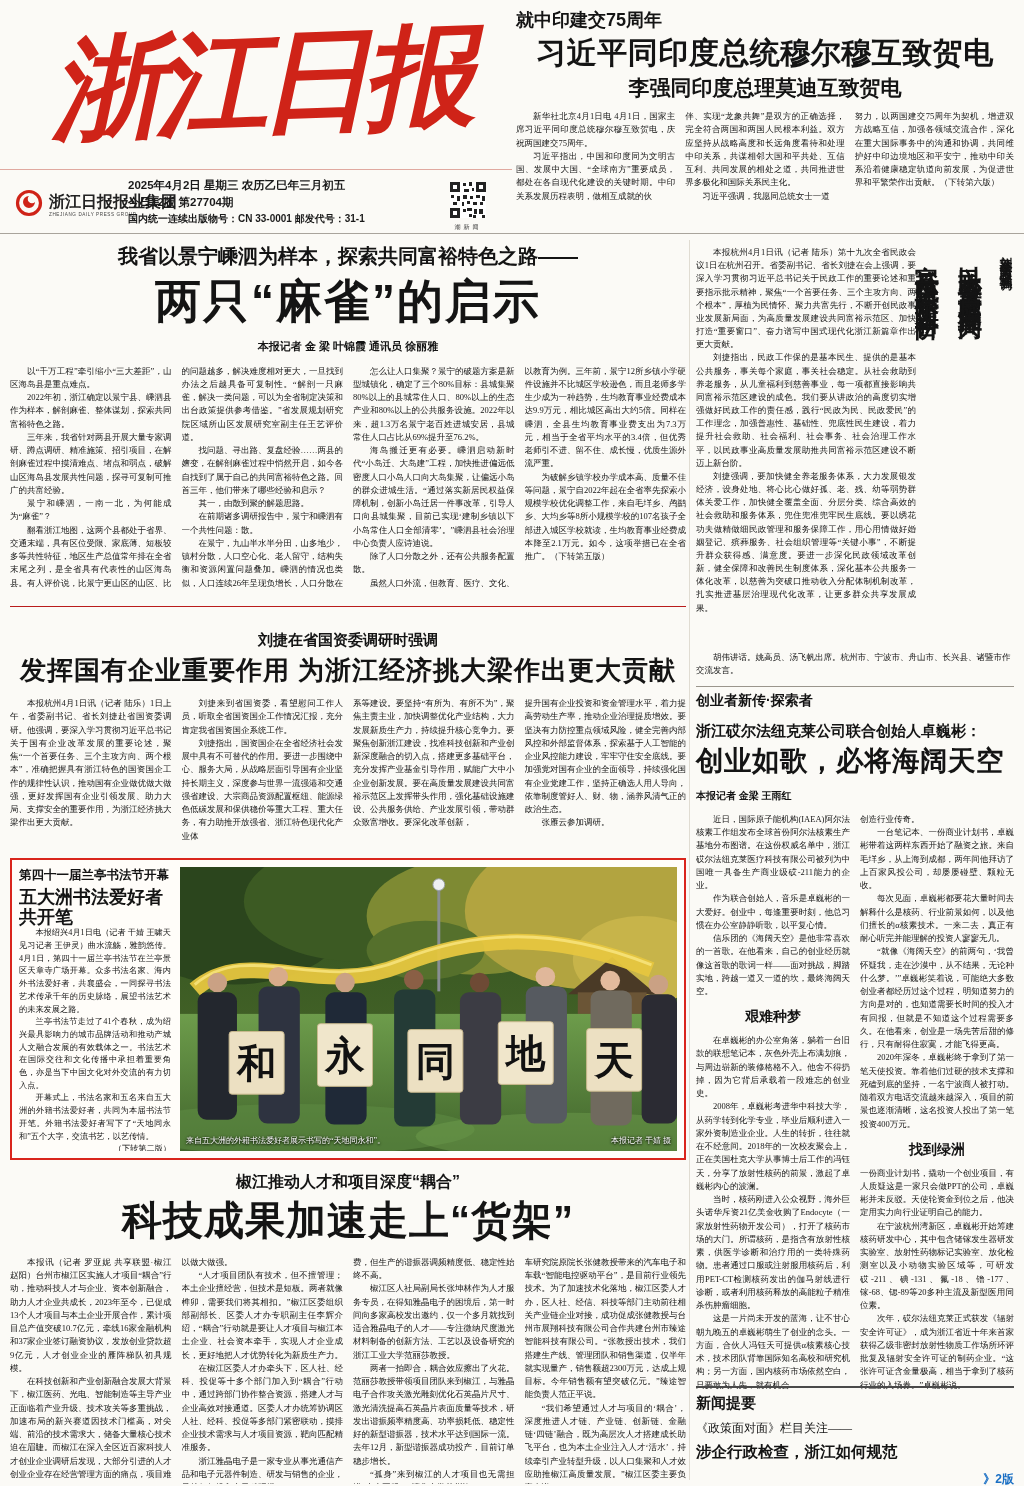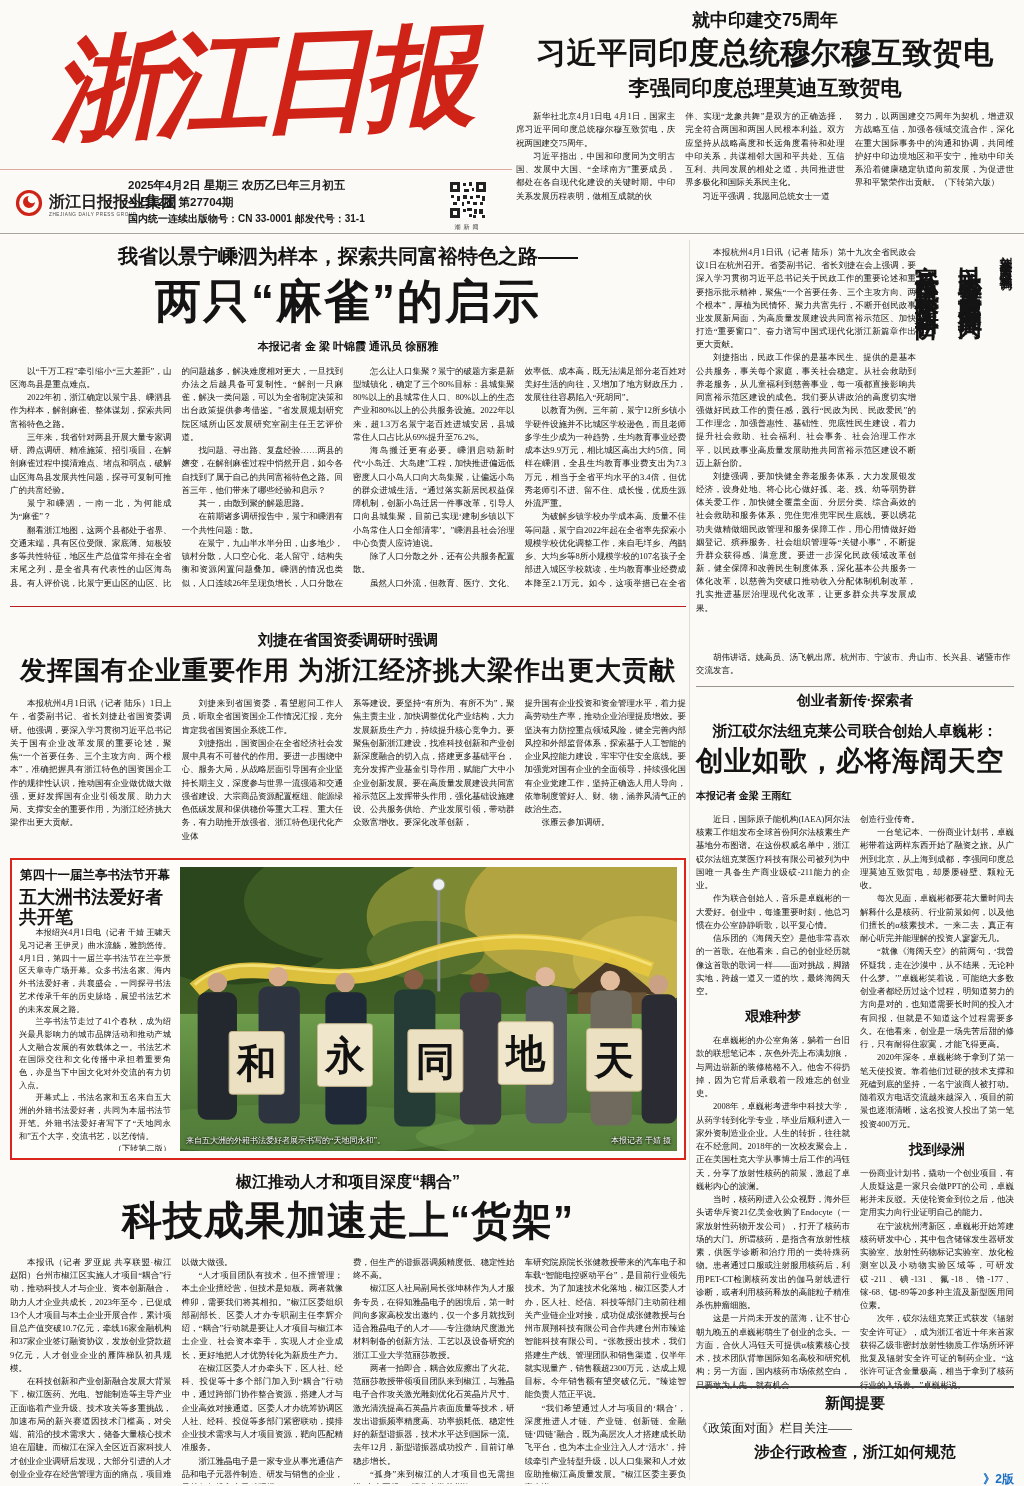--- a/index.html
+++ b/index.html
@@ -30,21 +30,21 @@
   .qrwrap { position:absolute; left:448px; top:182px; width:40px; text-align:center; }
   .qrlabel { font-size:6px; letter-spacing:3px; color:#333; margin-top:1px; font-family:"Liberation Sans", sans-serif; }
   .rule-main { position:absolute; left:0; top:233px; width:1024px; height:1px; background:#a9a49c; }
   .vrule { position:absolute; left:689px; top:240px; width:1px; height:1240px; background:#e0dcd2; }
 
   
   .bodycols { display:flex; gap:10px; }
   .bcol { flex:1; font-size:8.5px; line-height:1.56; text-align:justify; overflow:hidden; }
   .bcol p, .paras p { margin:0; text-indent:2em; text-align:justify; }
   .cont p:first-child { text-indent:0; }
-  .kicker { font-family:"Liberation Sans", sans-serif; font-weight:bold;text-align:center; }
+  .kicker { font-family:"Liberation Sans", sans-serif; font-weight:bold; }
   .headline { font-family:"Liberation Sans", sans-serif; font-weight:bold; line-height:1.12; }
 
   
   .topstory { position:absolute; left:516px; top:8px; width:498px; }
   .ts-kicker { font-size:18px; }
   .ts-head { font-size:30px; text-align:center; margin-top:4px; letter-spacing:0.5px; }
   .ts-sub { font-size:21px; text-align:center; margin-top:6px; }
   .ts-cols { margin-top:11px; height:98px; }
 
   
@@ -216,21 +216,20 @@
           <p>在前期诸多调研报告中，景宁和嵊泗有一个共性问题：散。</p>
           <p>在景宁，九山半水半分田，山多地少，镇村分散，人口空心化、老人留守，结构失衡和资源闲置问题叠加。嵊泗的情况也类似，人口连续26年呈现负增长，人口分散在11个岛屿上，最少的滩浒村仅35人。</p>
         </div>
       <div class="bcol paras">
           <p>怎么让人口集聚？景宁的破题方案是新型城镇化，确定了三个80%目标：县城集聚80%以上的县城常住人口、80%以上的生态产业和80%以上的公共服务设施。2022年以来，超1.3万名景宁老百姓进城安居，县城常住人口占比从69%提升至76.2%。</p>
           <p>海岛搬迁更有必要。嵊泗启动新时代“小岛迁、大岛建”工程，加快推进偏远低密度人口小岛人口向大岛集聚，让偏远小岛的群众进城生活。“通过落实新居民权益保障机制，创新小岛迁居一件事改革，引导人口向县城集聚，目前已实现‘建制乡镇以下小岛常住人口全部清零’。”嵊泗县社会治理中心负责人应诗迪说。</p>
           <p>除了人口分散之外，还有公共服务配置散。</p>
           <p>虽然人口外流，但教育、医疗、文化、金融等服务一个不能少，导致资源配置</p>
         </div>
       <div class="bcol paras cont">
-          <p>效率低、成本高，既无法满足部分老百姓对美好生活的向往，又增加了地方财政压力，发展往往容易陷入“死胡同”。</p>
           <p>以教育为例。三年前，景宁12所乡镇小学硬件设施并不比城区学校逊色，而且老师多学生少成为一种趋势，生均教育事业经费成本达9.9万元，相比城区高出大约5倍。同样在嵊泗，全县生均教育事业费支出为7.3万元，相当于全省平均水平的3.4倍，但优秀老师引不进、留不住、成长慢，优质生源外流严重。</p>
           <p>为破解乡镇学校办学成本高、质量不佳等问题，景宁自2022年起在全省率先探索小规模学校优化调整工作，来自毛垟乡、鸬鹚乡、大均乡等8所小规模学校的107名孩子全部进入城区学校就读，生均教育事业经费成本降至2.1万元。如今，这项举措已在全省推广。（下转第五版）</p>
         </div>
     </div>
   </div>
 
   <div class="mz">
     <div class="mz-body paras">
         <p>本报杭州4月1日讯（记者 陆乐）第十九次全省民政会议1日在杭州召开。省委副书记、省长刘捷在会上强调，要深入学习贯彻习近平总书记关于民政工作的重要论述和重要指示批示精神，聚焦“一个首要任务、三个主攻方向、两个根本”，厚植为民情怀、聚力共富先行，不断开创民政事业发展新局面，为高质量发展建设共同富裕示范区、加快打造“重要窗口”、奋力谱写中国式现代化浙江新篇章作出更大贡献。</p>
         <p>刘捷指出，民政工作保的是基本民生、提供的是基本公共服务，事关每个家庭，事关社会稳定。从社会救助到养老服务，从儿童福利到慈善事业，每一项都直接影响共同富裕示范区建设的成色。我们要从讲政治的高度切实增强做好民政工作的责任感，践行“民政为民、民政爱民”的工作理念，加强普惠性、基础性、兜底性民生建设，着力提升社会救助、社会福利、社会事务、社会治理工作水平，以民政事业高质量发展助推共同富裕示范区建设不断迈上新台阶。</p>
@@ -388,21 +387,21 @@
         <div class="paras">
             <p>在卓巍彬的办公室角落，躺着一台旧款的联想笔记本，灰色外壳上布满划痕，与周边崭新的装修格格不入。他舍不得扔掉，因为它背后承载着一段难忘的创业史。</p>
             <p>2008年，卓巍彬考进华中科技大学，从药学转到化学专业，毕业后顺利进入一家外资制造业企业。人生的转折，往往就在不经意间。2018年的一次校友聚会上，正在美国杜克大学从事博士后工作的冯钰天，分享了放射性核药的前景，激起了卓巍彬内心的波澜。</p>
             <p>当时，核药刚进入公众视野，海外巨头诺华斥资21亿美金收购了Endocyte（一家放射性药物开发公司），打开了核药市场的大门。所谓核药，是指含有放射性核素，供医学诊断和治疗用的一类特殊药物。患者通过口服或注射服用核药后，利用PET-CT检测核药发出的伽马射线进行诊断，或者利用核药释放的高能粒子精准杀伤肿瘤细胞。</p>
             <p>这是一片尚未开发的蓝海，让不甘心朝九晚五的卓巍彬萌生了创业的念头。一方面，合伙人冯钰天可提供α核素核心技术，技术团队背靠国际知名高校和研究机构；另一方面，国内核药市场依然空白，只要敢为人先，就有机会</p>
           </div>
       </div>
       <div class="bcol cont">
         <div class="paras cont">
             <p>创造行业传奇。</p>
-            <p>一台笔记本、一份商业计划书，卓巍彬带着这两样东西开始了融资之旅。从广州到北京，从上海到成都，李强同印度总理莫迪互致贺电，却屡屡碰壁、颗粒无收。</p>
+            <p>一台笔记本、一份商业计划书，卓巍彬带着这两样东西开始了融资之旅。来自毛垟乡，从上海到成都，两年间他拜访了上百家风投公司，却屡屡碰壁、颗粒无收。</p>
             <p>每次见面，卓巍彬都要花大量时间去解释什么是核药、行业前景如何，以及他们擅长的α核素技术。一来二去，真正有耐心听完并能理解的投资人寥寥无几。</p>
             <p>“就像《海阔天空》的前两句，‘我曾怀疑我，走在沙漠中，从不结果，无论种什么梦。’”卓巍彬笑着说，可能绝大多数创业者都经历过这个过程，明知道努力的方向是对的，也知道需要长时间的投入才有回报，但就是不知道这个过程需要多久。在他看来，创业是一场先苦后甜的修行，只有耐得住寂寞，才能飞得更高。</p>
             <p>2020年深冬，卓巍彬终于拿到了第一笔天使投资。靠着他们过硬的技术支撑和死磕到底的坚持，一名宁波商人被打动。随着双方电话交流越来越深入，项目的前景也逐渐清晰，这名投资人投出了第一笔投资400万元。</p>
           </div>
         <div class="subhead">找到绿洲</div>
         <div class="paras">
             <p>一份商业计划书，撬动一个创业项目，有人质疑这是一家只会做PPT的公司，卓巍彬并未反驳。天使轮资金到位之后，他决定用实力向行业证明自己的能力。</p>
             <p>在宁波杭州湾新区，卓巍彬开始筹建核药研发中心，其中包含锗镓发生器研发实验室、放射性药物标记实验室、放化检测室以及小动物实验区域等，可研发砹-211、碘-131、氟-18、镥-177、镓-68、锶-89等20多种主流及新型医用同位素。</p>
             <p>次年，砹尔法纽克莱正式获发《辐射安全许可证》，成为浙江省近十年来首家获得乙级非密封放射性物质工作场所环评批复及辐射安全许可证的制药企业。“这张许可证含金量极高，相当于拿到了核药行业的入场券。”卓巍彬说。</p>
           </div>

